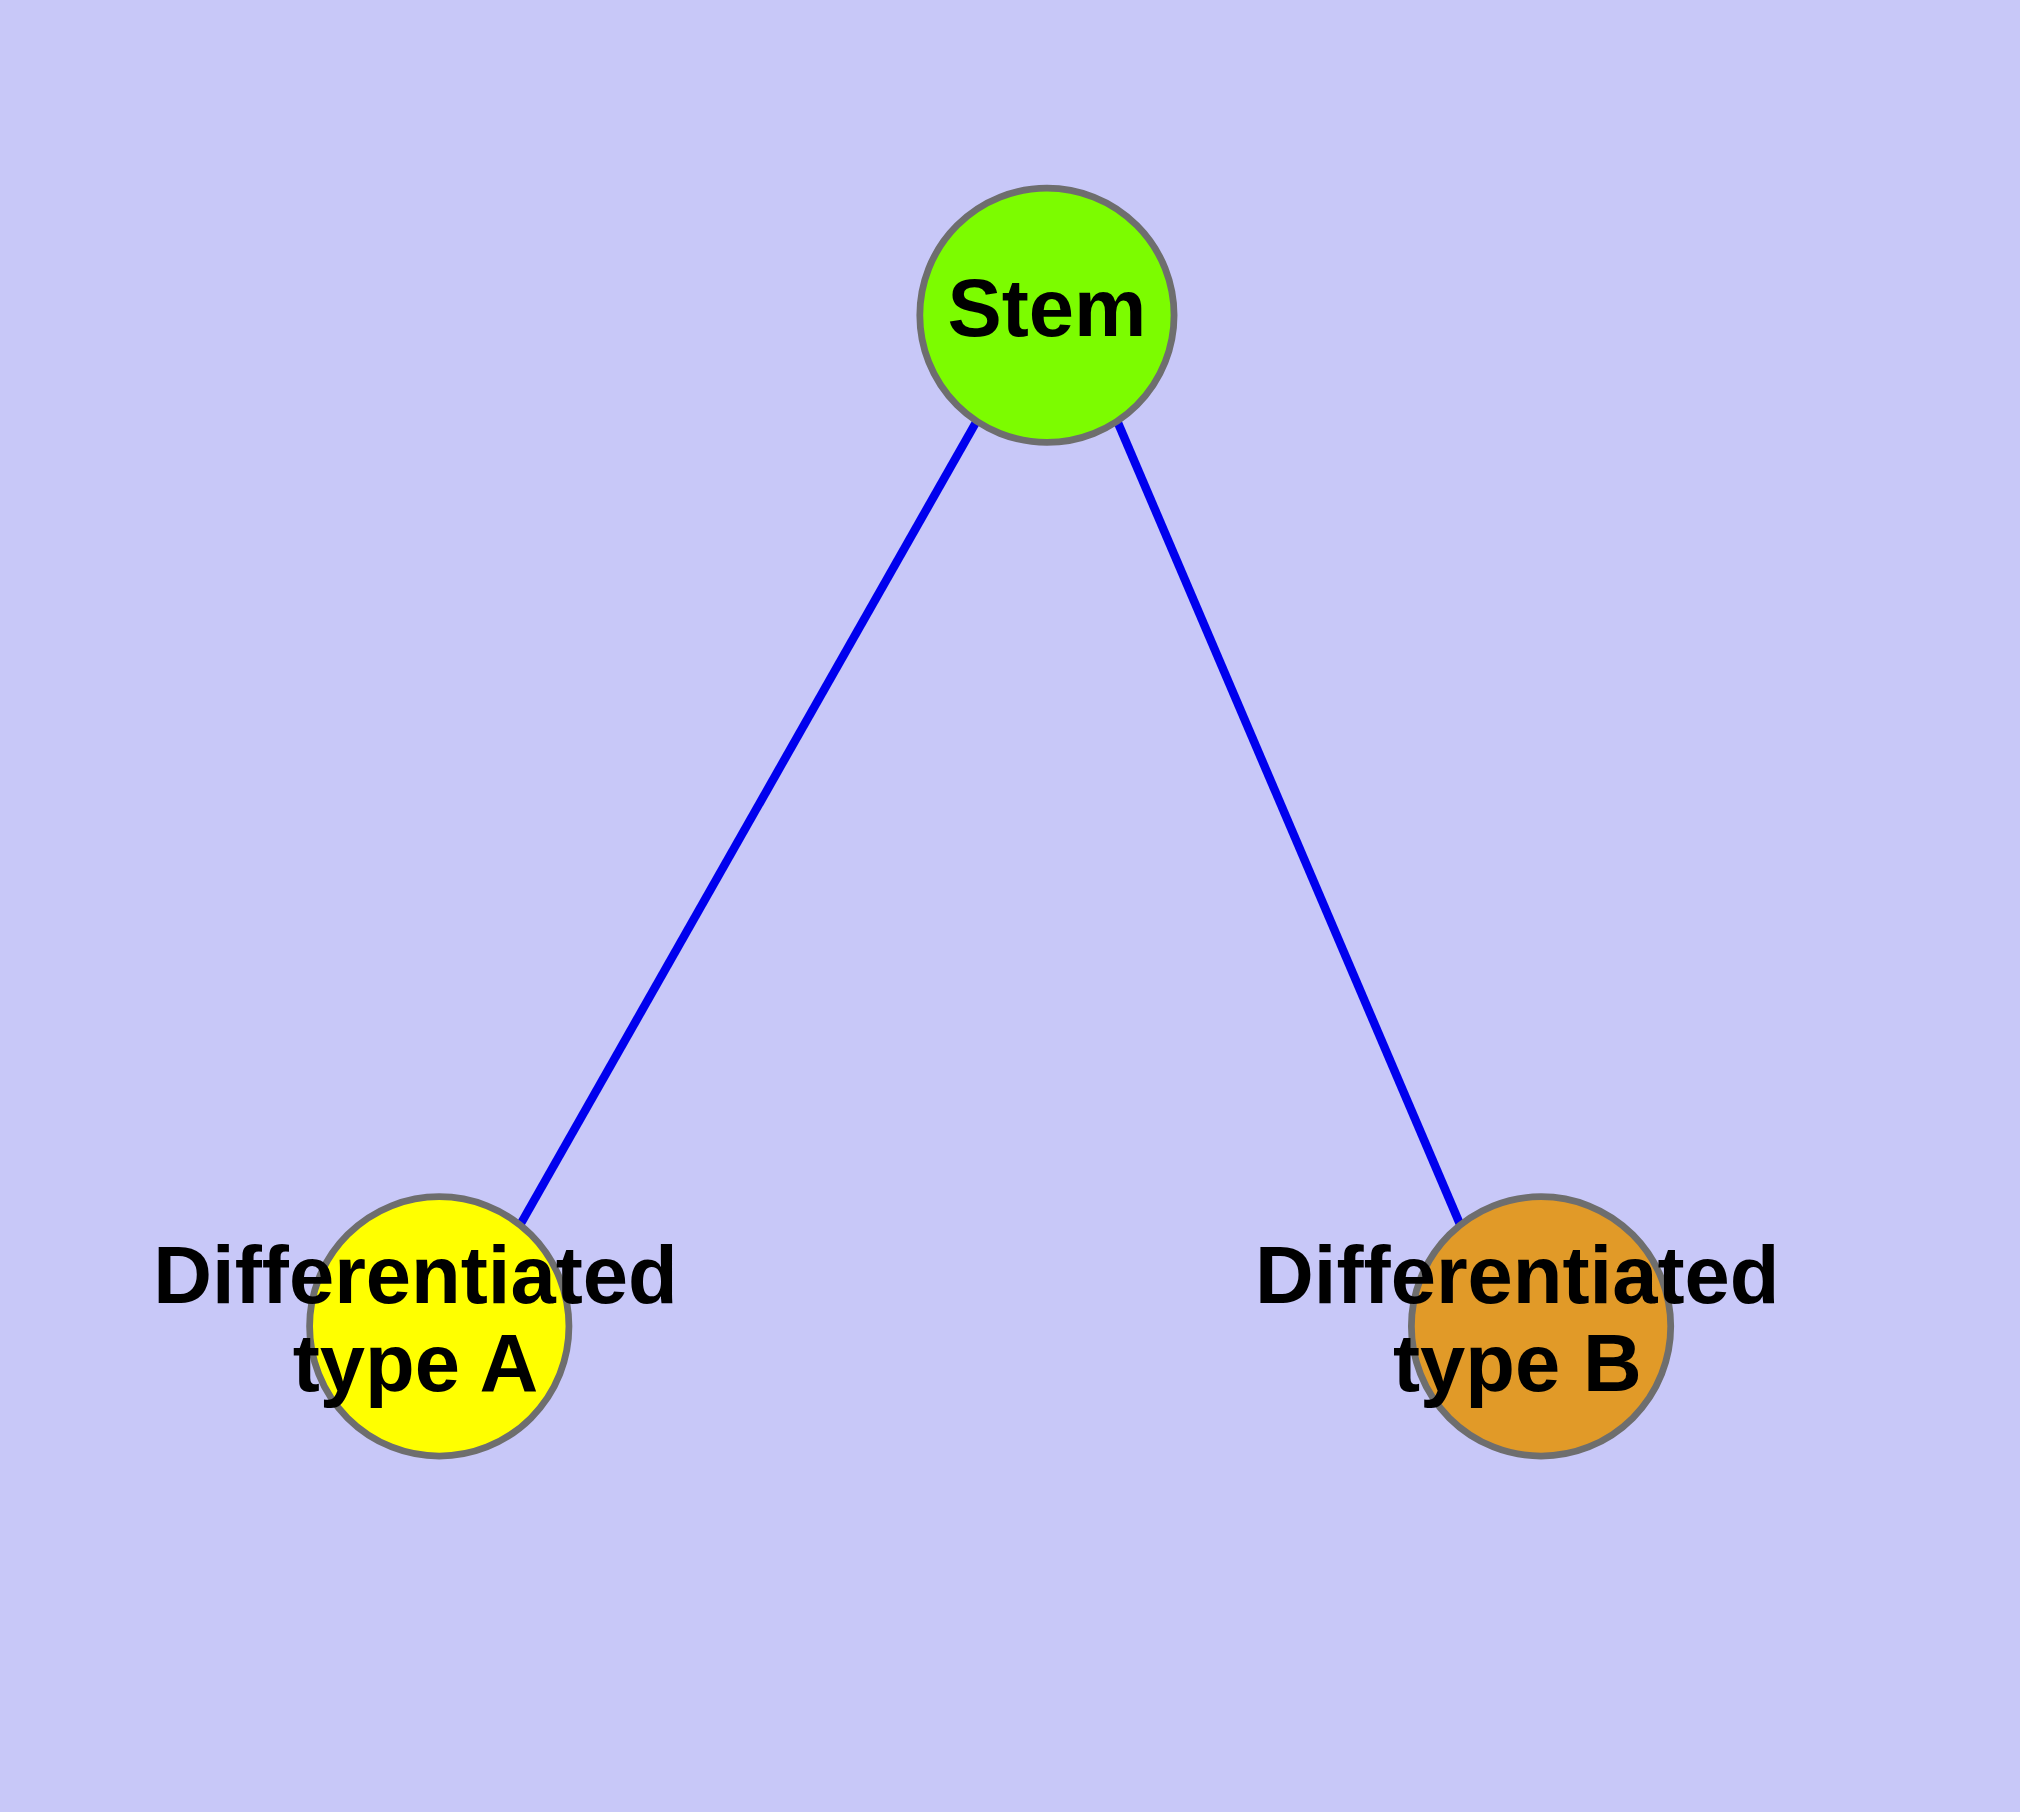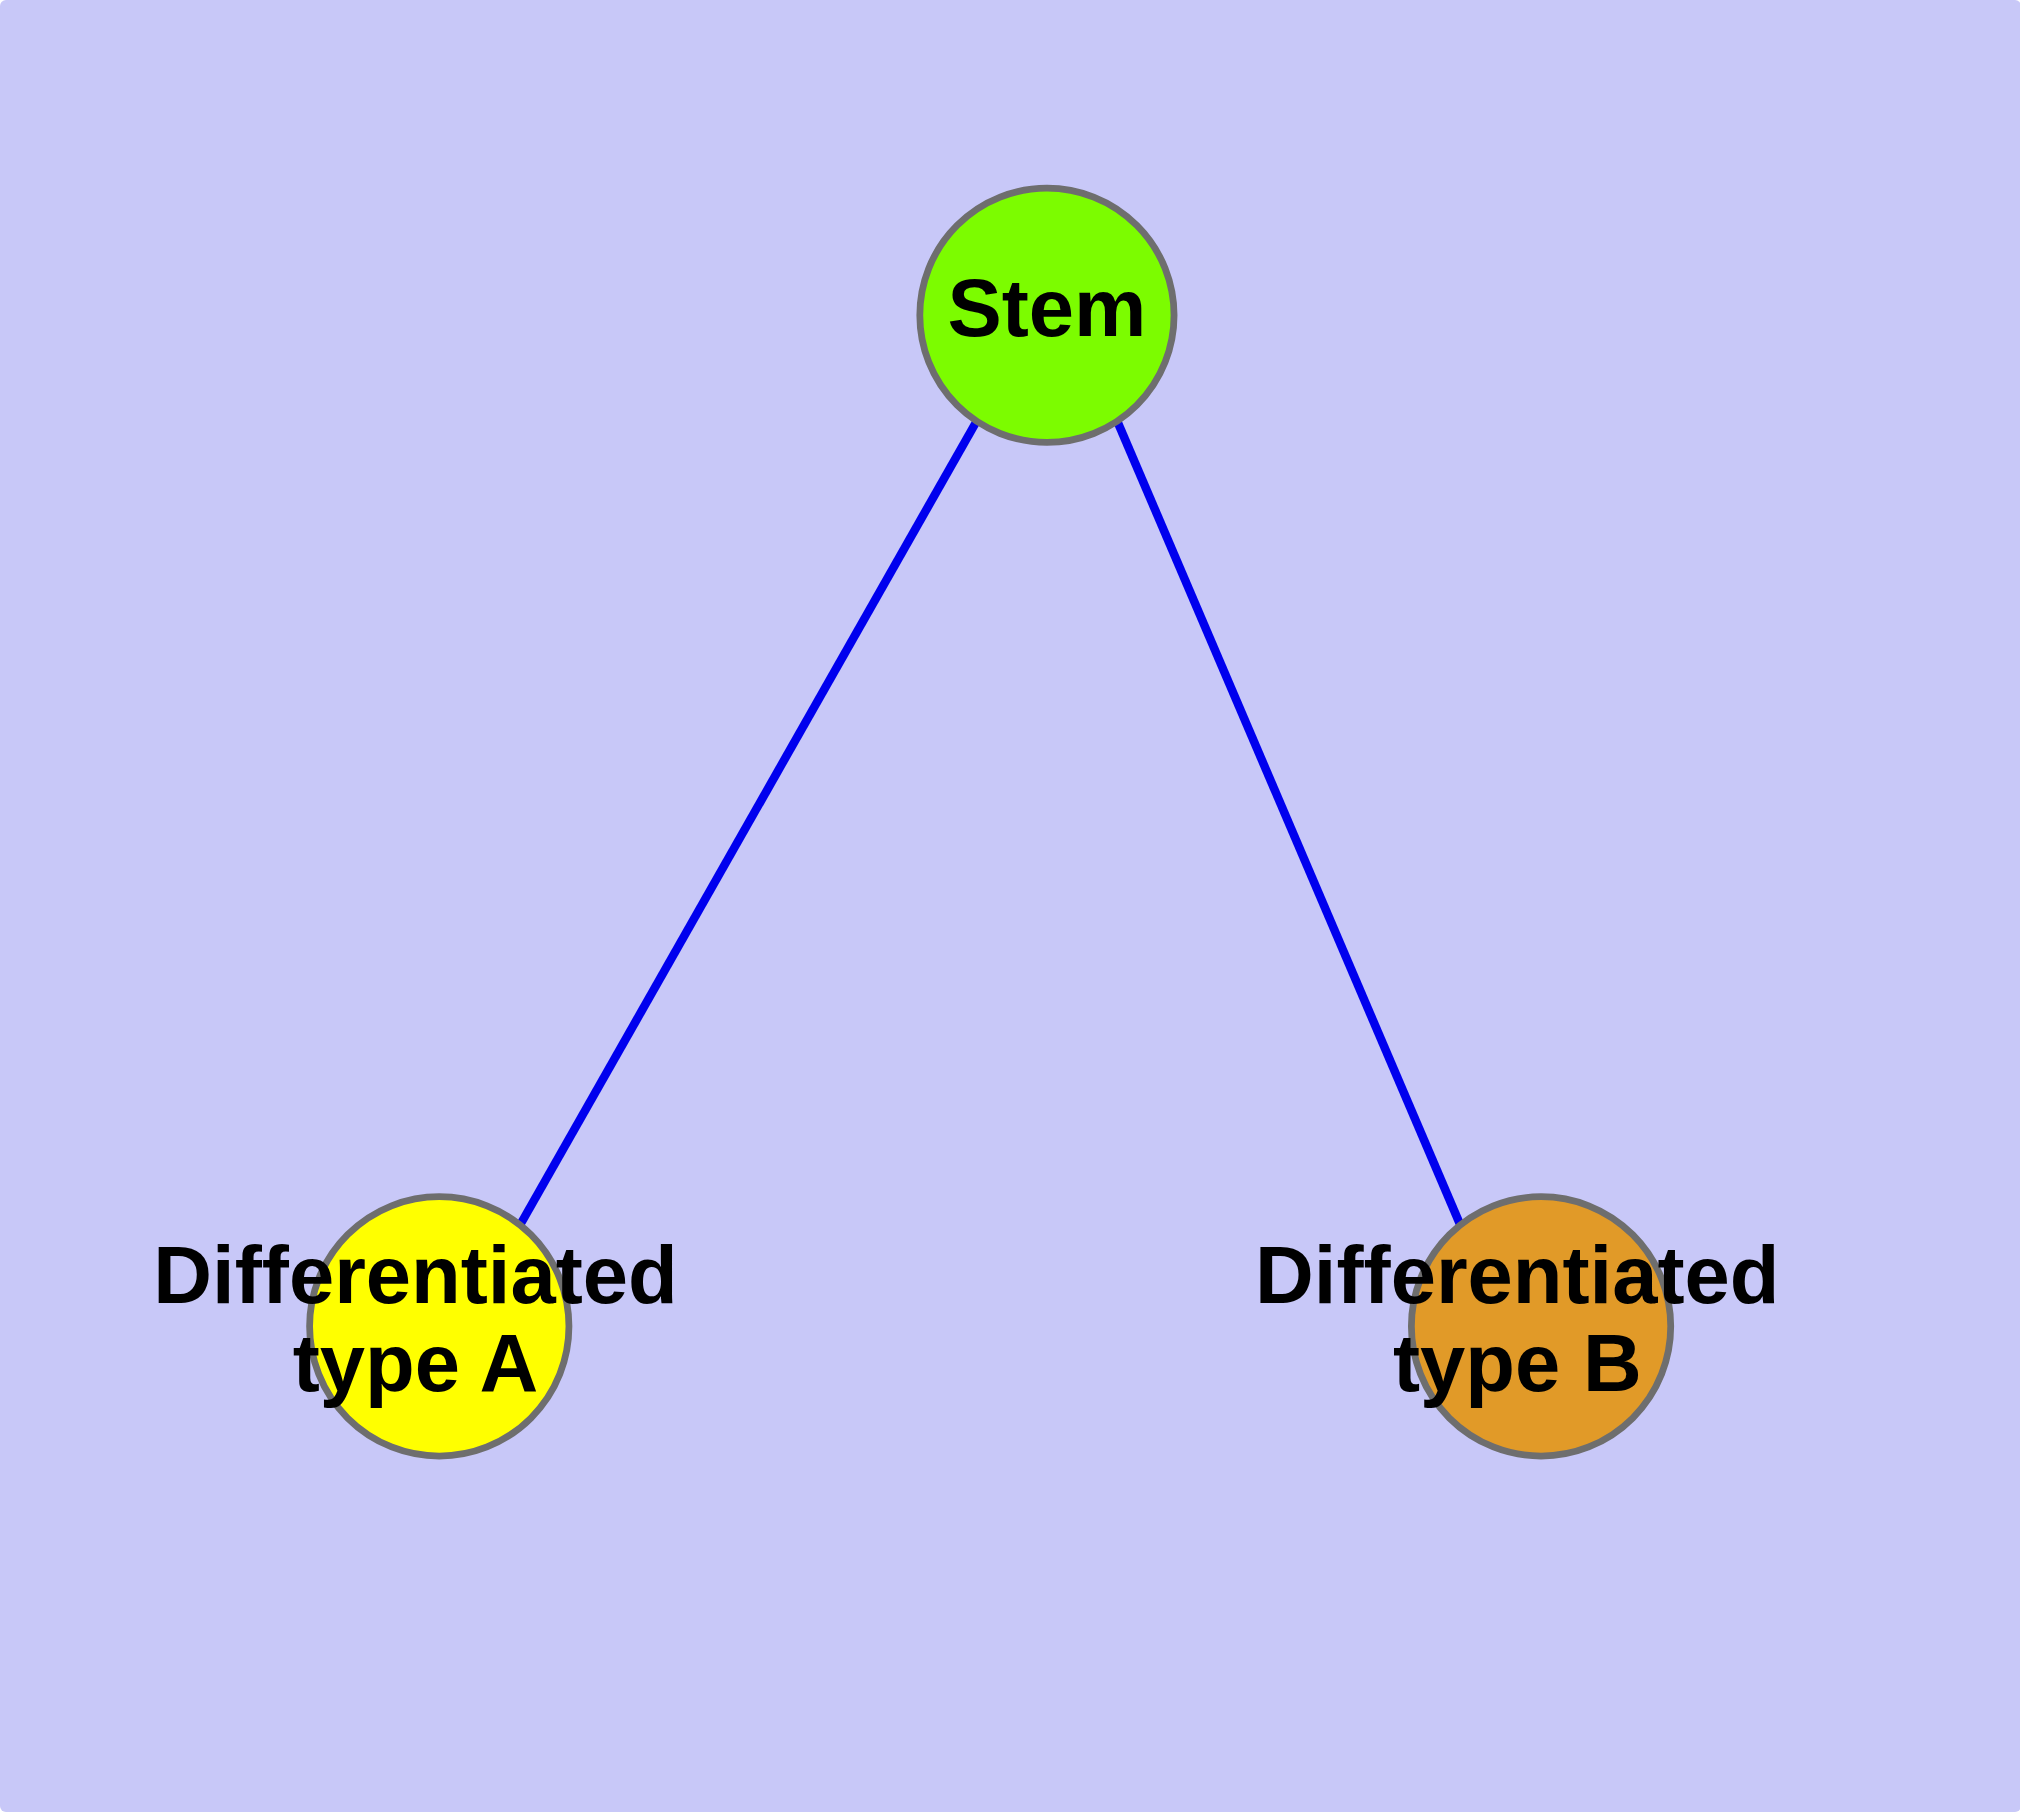--- a/index.html
+++ b/index.html
@@ -27,21 +27,21 @@
     font-family: "Liberation Sans", sans-serif;
     font-weight: bold;
     fill: #000000;
     text-anchor: middle;
     dominant-baseline: middle;
   }
 </style>
 </head>
 <body>
 
-<div id="canvas" style="width: 2021px; height: 1812px; background: rgb(200, 200, 248); border-radius: 6px;">
+<div id="canvas" style="width: 2021px; height: 1812px; background: rgb(200, 200, 248);">
   <svg id="graph-svg" viewBox="0 0 2384 2138">
 
     <g>
       <line class="graph-edge" x1="1152" y1="497" x2="613" y2="1446" stroke="#0000ee" stroke-width="10" stroke-linecap="butt"></line>
       <line class="graph-edge" x1="1318" y1="497" x2="1723" y2="1446" stroke="#0000ee" stroke-width="10" stroke-linecap="butt"></line>
     </g>
 
     <g>
 
       <g>

